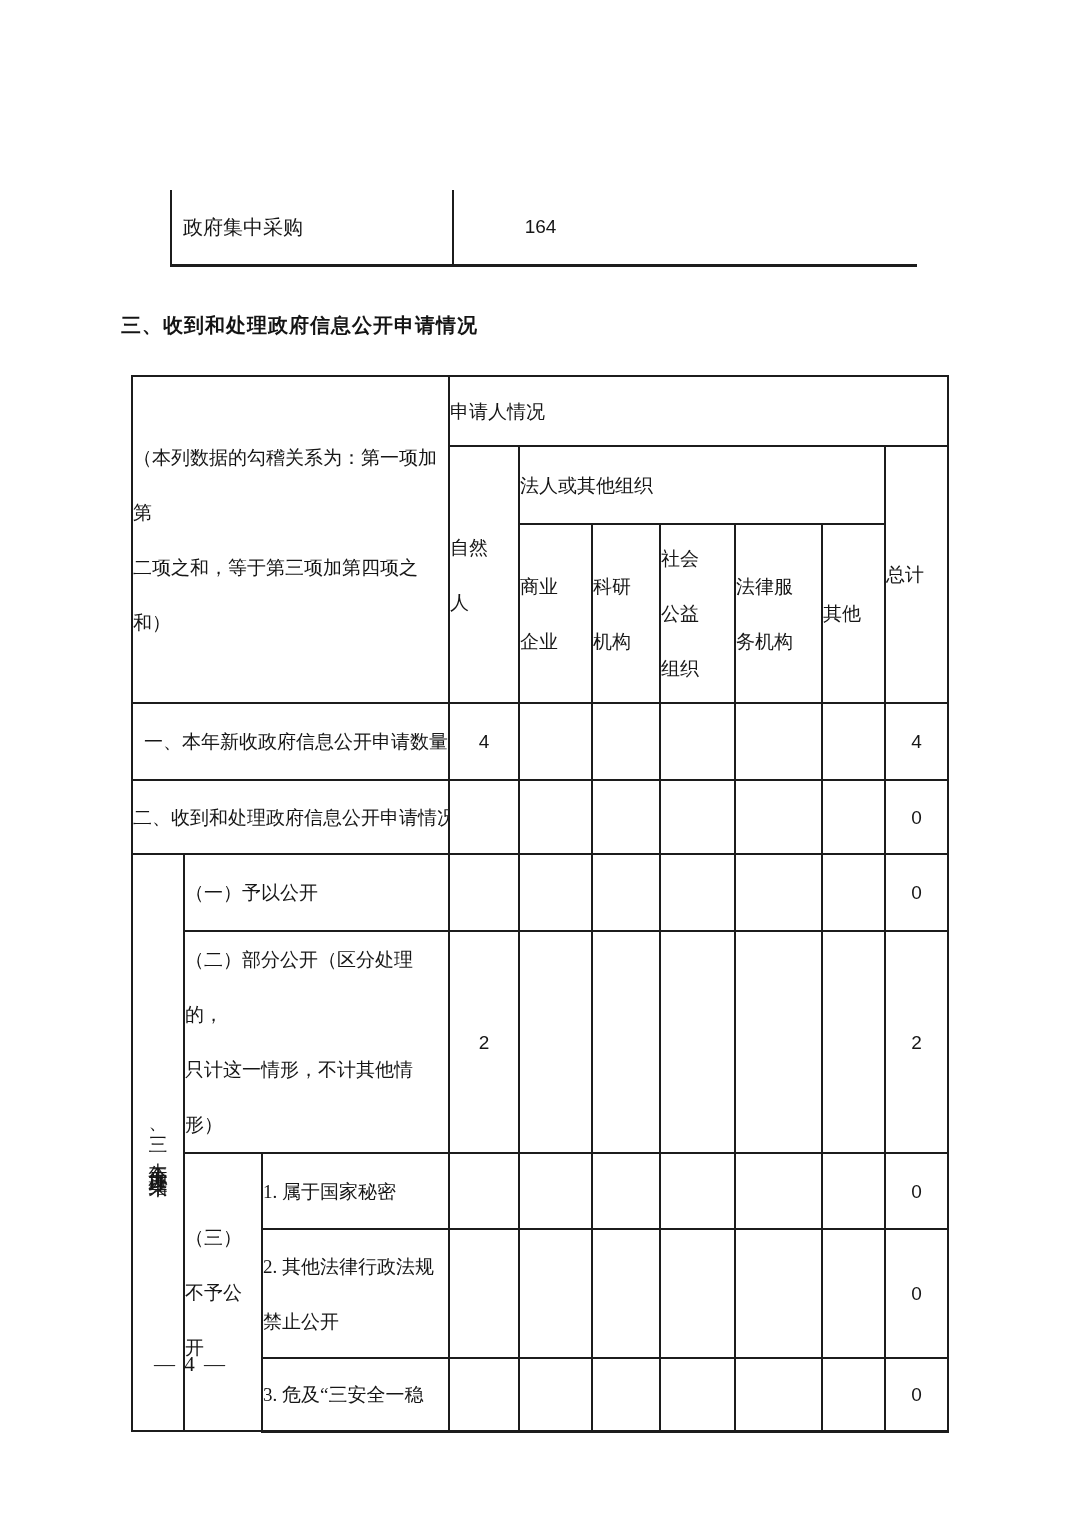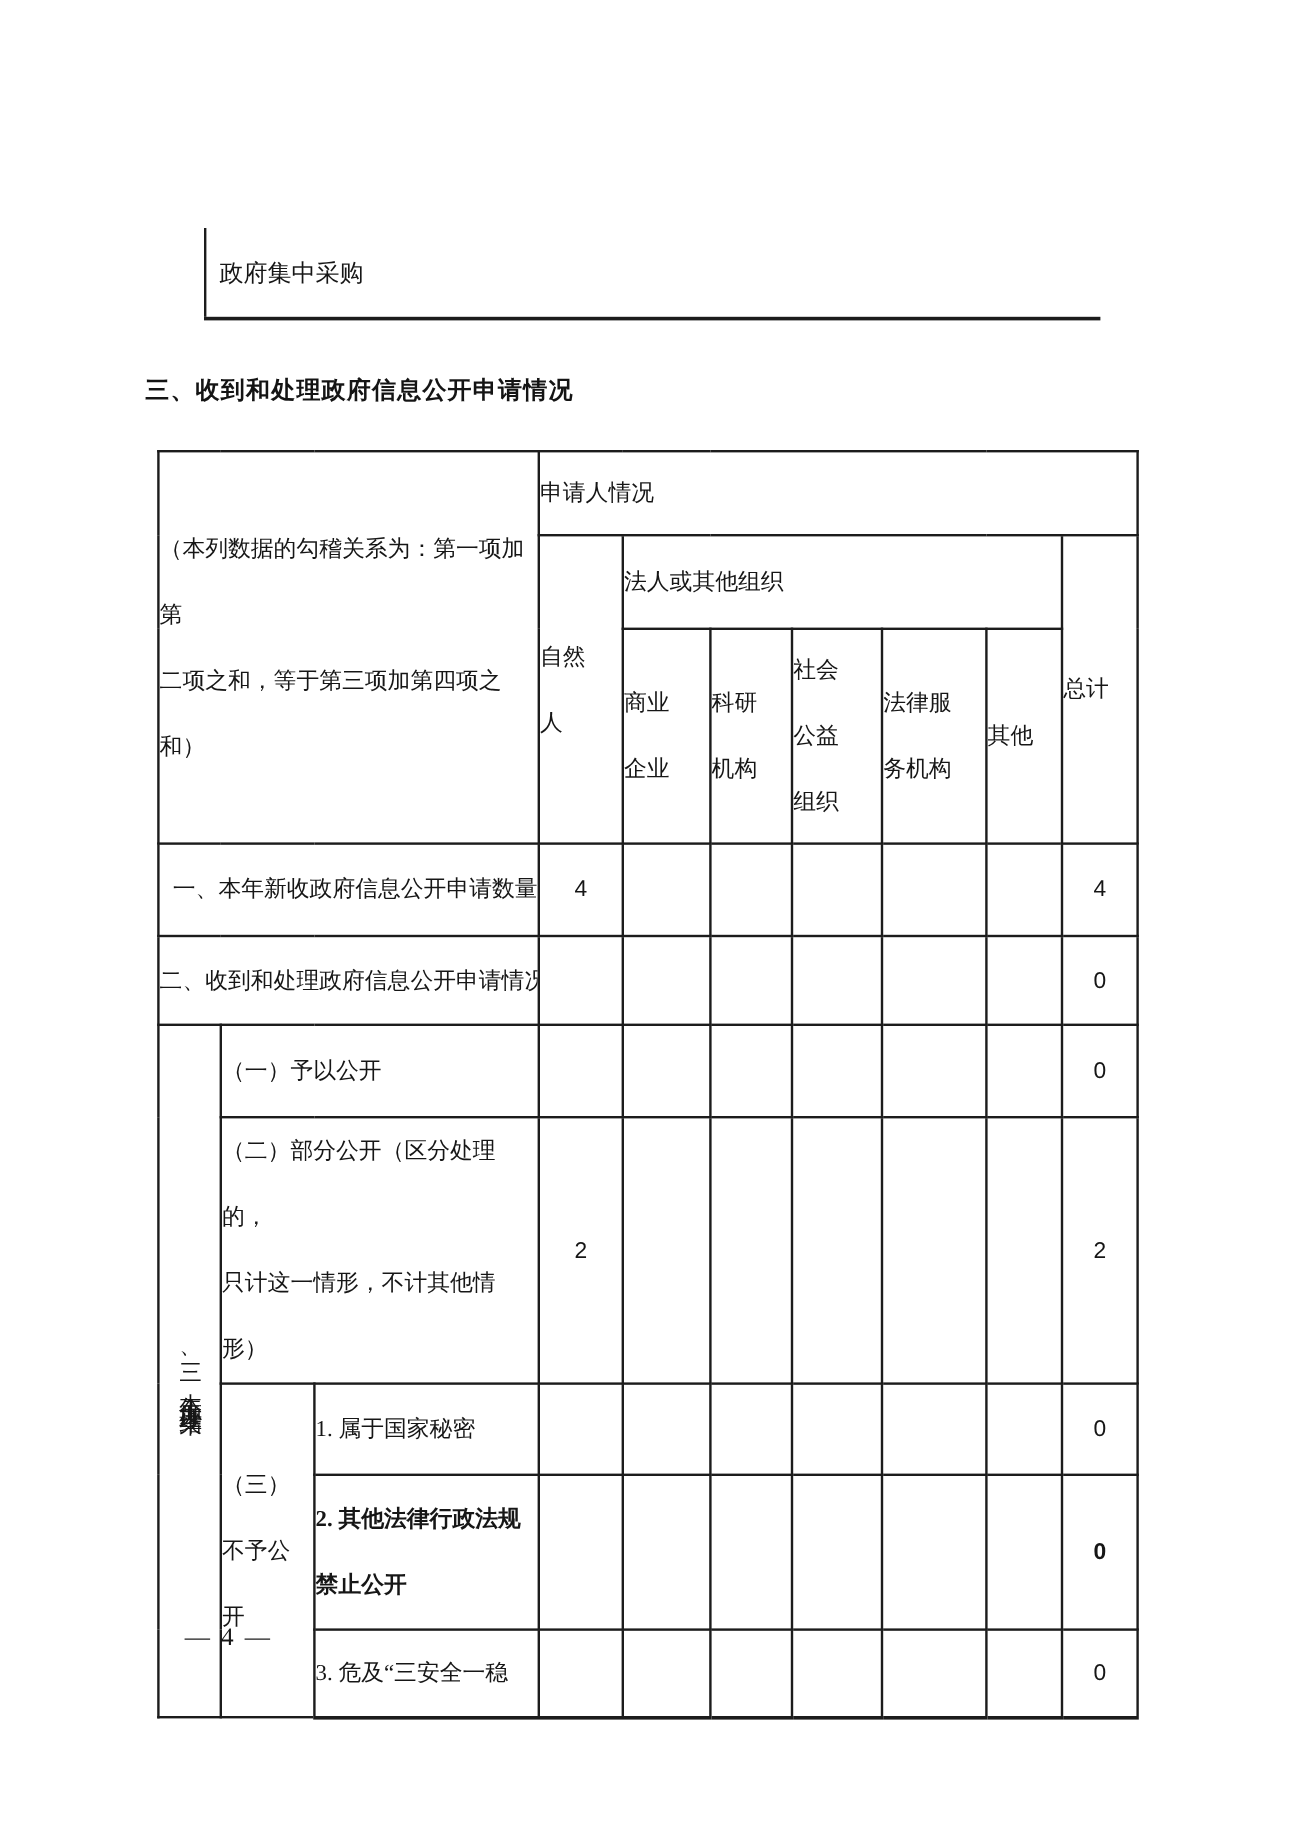--- a/index.html
+++ b/index.html
@@ -41,21 +41,21 @@
     position:absolute; left:131px; top:375px; width:816px;
     border-collapse:collapse; table-layout:fixed;
     font-size:19px; color:#161616;
   }
   table.main td {
     border:2px solid #1c1c1c; padding:0; box-sizing:border-box;
     vertical-align:middle; line-height:55px; overflow:hidden;
   }
   tr.h1 { height:70px; }  tr.h2 { height:78px; }  tr.h3 { height:179px; }
   tr.r1 { height:77px; }  tr.r2 { height:74px; }  tr.r3 { height:77px; }
-  tr.r4 { height:128px; } tr.r5 { height:76px; }  tr.r6 { height:129px;font-weight:bold; }
+  tr.r4 { height:128px; } tr.r5 { height:76px; }  tr.r6 { height:129px; }
   tr.r7 td { border-bottom-width:3px; }
   tr.r7 { height:73px; }
 
   .center { text-align:left;font-family:Liberation Serif, serif; }
   .pre { white-space:pre-line; }
   .nowrap { white-space:nowrap; }
   .label { text-align:right; padding-left:8px; }
   .label-ind { text-align:left; padding-left:12px; }
   .refuse { text-align:left; padding-left:16px; }
   .val {
@@ -75,20 +75,21 @@
     font-size:21px; letter-spacing:2px; color:#161616;
   }
 </style>
 </head>
 <body>
 
 <div class="page">
 
   <div class="top-table">
     <div class="tt-cell tt-label">政府集中采购</div>
+    <div class="tt-cell tt-count tt-num">164</div>
   </div>
 
   <h2 class="heading">三、收到和处理政府信息公开申请情况</h2>
 
   <table class="main">
     <colgroup>
       <col style="width:52px">
         <col style="width:78px">
         <col style="width:187px">
       <col style="width:70px">

